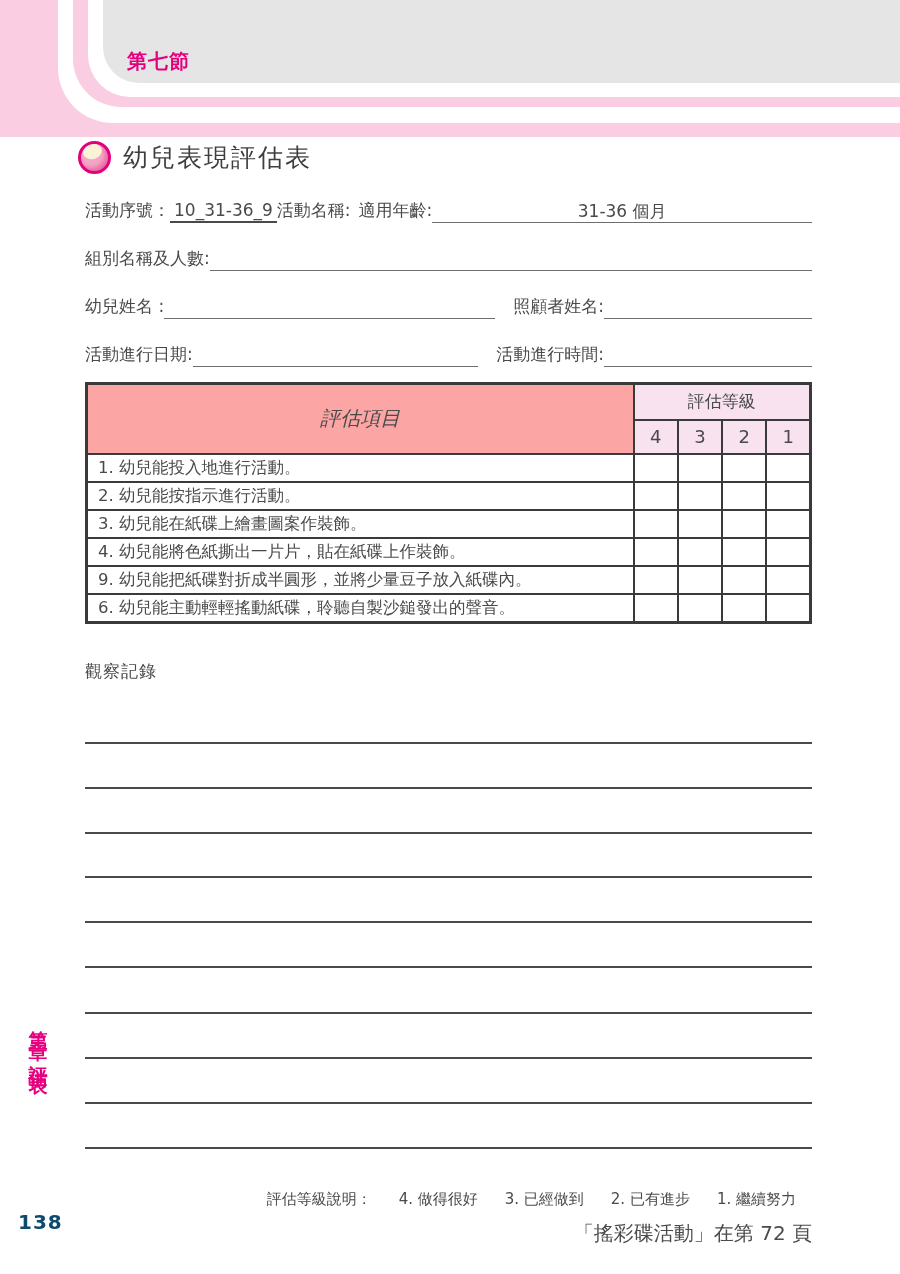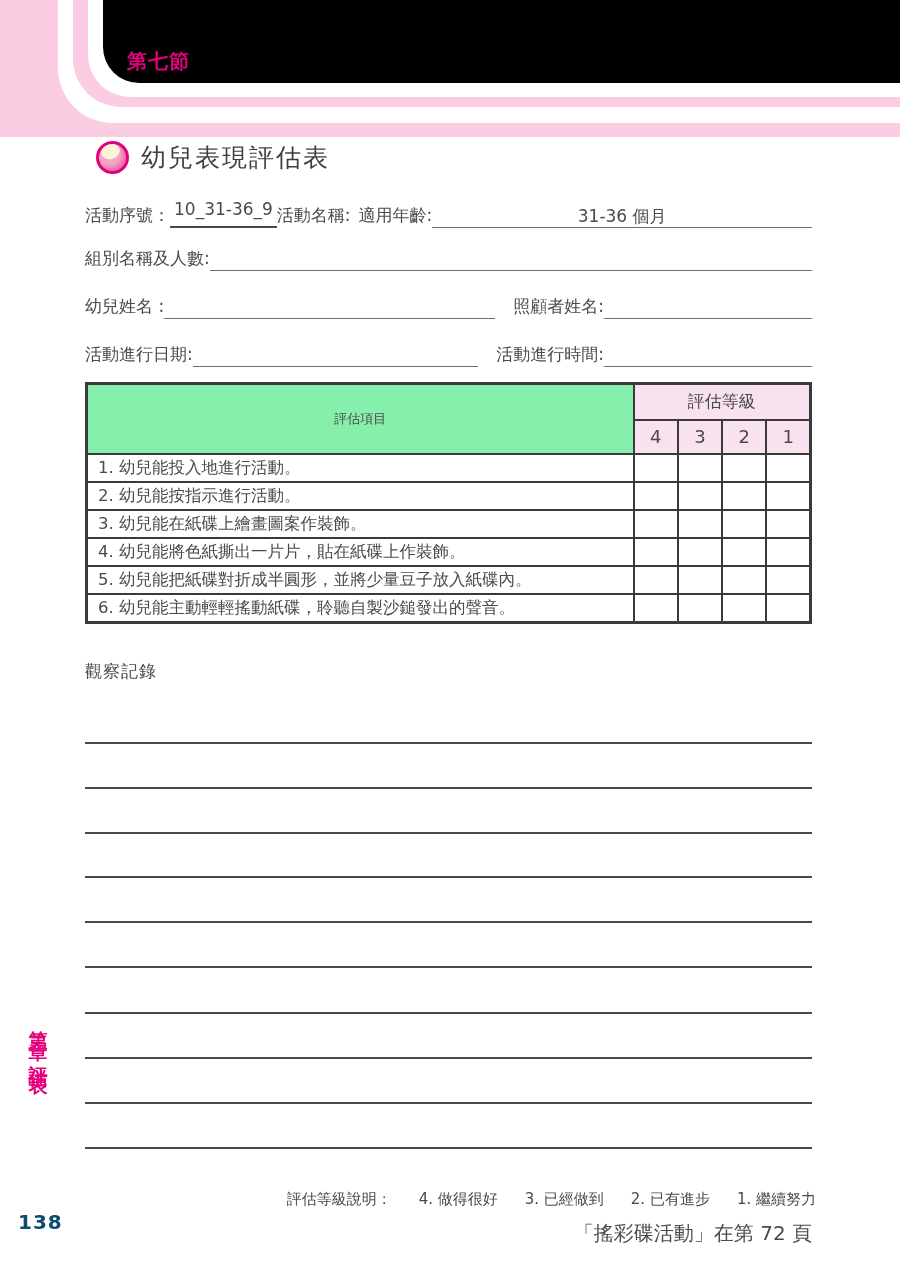--- a/index.html
+++ b/index.html
@@ -5,64 +5,64 @@
   * { margin:0; padding:0; box-sizing:border-box; }
   body { background:#fff; font-family:"DejaVu Sans", sans-serif; }
   .canvas { position:relative; width:900px; height:1274px; background:#fff; overflow:hidden; }
 
   
   .hb { position:absolute; top:0; right:0; }
   .hb0 { left:0;   height:137px; background:#FACDE3; }
   .hb1 { left:58px;  height:123px; background:#FFFFFF; border-bottom-left-radius:55px; }
   .hb2 { left:73px;  height:107px; background:#FACDE3; border-bottom-left-radius:48px; }
   .hb3 { left:88px;  height:97px;  background:#FFFFFF; border-bottom-left-radius:42px; }
-  .hb4 { left:103px; height:83px;  background:#000000; border-bottom-left-radius:36px;
+  .hb4 { left:103px; height:83px;  background:#e5e5e5; border-bottom-left-radius:36px;
          display:flex; align-items:flex-end; }
   .hdr-text { display:flex; gap:24px; padding:0 0 8px 24px;
               font-size:20px; font-weight:bold; color:#E5007E; letter-spacing:1px; }
 
   
-  .titlebar { position:absolute; left:96px; top:141px; display:flex; align-items:center; gap:12px; }
+  .titlebar { position:absolute; left:78px; top:141px; display:flex; align-items:center; gap:12px; }
   .pearl { position:relative; width:33px; height:33px; border-radius:50%;
            background:#F4A6C6; border:3px solid #E3007F; overflow:hidden; flex:0 0 auto;
            box-shadow: inset -3px -3px 4px rgba(214,0,110,0.35); }
   .pearl::before { content:""; position:absolute; left:2px; top:0px; width:19px; height:15px;
                    border-radius:50%; background:#FBF3D8; transform:rotate(-18deg); }
   .form-title { font-size:25px; color:#3E3E3E; font-weight:500; letter-spacing:2px; }
 
   
   .frow { position:absolute; left:85px; width:727px; display:flex; align-items:flex-end;
           font-size:17px; color:#4A4A4A; line-height:1.25; }
   .lbl { white-space:nowrap; padding-bottom:2px; }
   .blank { border-bottom:1.5px solid #6E6E6E; height:24px; display:flex;
            align-items:flex-end; justify-content:center; color:#4A4A4A; }
   .grow { flex:1 1 auto; }
-  .val-underlined { border-bottom:2px solid #4A4A4A; padding:0 4px 6px 4px; }
+  .val-underlined { border-bottom:2px solid #4A4A4A; padding:0 4px 0 4px; }
 
   
   table.assess { position:absolute; left:85px; top:382px; width:727px;
                  border-collapse:collapse; table-layout:fixed;
                  font-size:16.5px; color:#4A4A4A; }
   table.assess th, table.assess td { border:2px solid #3A3A3A; }
   table.assess { border:3px solid #3A3A3A; }
-  th.item-hdr { width:547px; background:#86efac; font-weight:normal; font-size:13px;
-                text-align:center; }
+  th.item-hdr { width:547px; background:#fca5a5; font-weight:normal; font-size:20px;
+                text-align:center;font-style:italic; }
   th.rating-hdr { background:#F8E2F0; font-weight:normal; font-size:17px; height:36px; }
   th.lvl { background:#F8E2F0; font-weight:normal; font-size:18px; height:34px; width:45px;
            text-align:center; }
   td.item { height:16px; padding:2px 6px 2px 10px; text-align:left; background:#fff; }
   td.rate { background:#fff; }
 
   
   .obs-label { position:absolute; left:85px; top:660px; font-size:17px; color:#4A4A4A;
                letter-spacing:1px; }
   .wline { position:absolute; left:85px; width:727px; border-top:2px solid #4A4A4A; }
 
   
-  .legend { position:absolute; right:84px; top:1190px; display:flex; gap:27px;
+  .legend { position:absolute; right:104px; top:1190px; display:flex; gap:27px;
             font-size:15px; color:#4A4A4A; white-space:nowrap; }
   .refline { position:absolute; right:88px; top:1220px; font-size:20px; color:#4A4A4A;
              white-space:nowrap; }
 
   
   .side-tab { position:absolute; left:26px; top:1016px; writing-mode:vertical-rl;
               font-size:19px; font-weight:bold; color:#E5007E; letter-spacing:5px; }
   .side-tab .gap { display:inline-block; height:18px; }
   .pageno { position:absolute; left:18px; top:1210px; font-size:20px; font-weight:bold;
             color:#0c4a6e; letter-spacing:1px; }
@@ -154,21 +154,21 @@
         <td class="rate"></td>
       </tr>
       <tr>
         <td class="item">4. 幼兒能將色紙撕出一片片，貼在紙碟上作裝飾。</td>
         <td class="rate"></td>
         <td class="rate"></td>
         <td class="rate"></td>
         <td class="rate"></td>
       </tr>
       <tr>
-        <td class="item">5. 幼兒能把紙碟對折成半圓形，並將少量豆子放入紙碟內。</td>
+        <td class="item">9. 幼兒能把紙碟對折成半圓形，並將少量豆子放入紙碟內。</td>
         <td class="rate"></td>
         <td class="rate"></td>
         <td class="rate"></td>
         <td class="rate"></td>
       </tr>
       <tr>
         <td class="item">6. 幼兒能主動輕輕搖動紙碟，聆聽自製沙鎚發出的聲音。</td>
         <td class="rate"></td>
         <td class="rate"></td>
         <td class="rate"></td>

